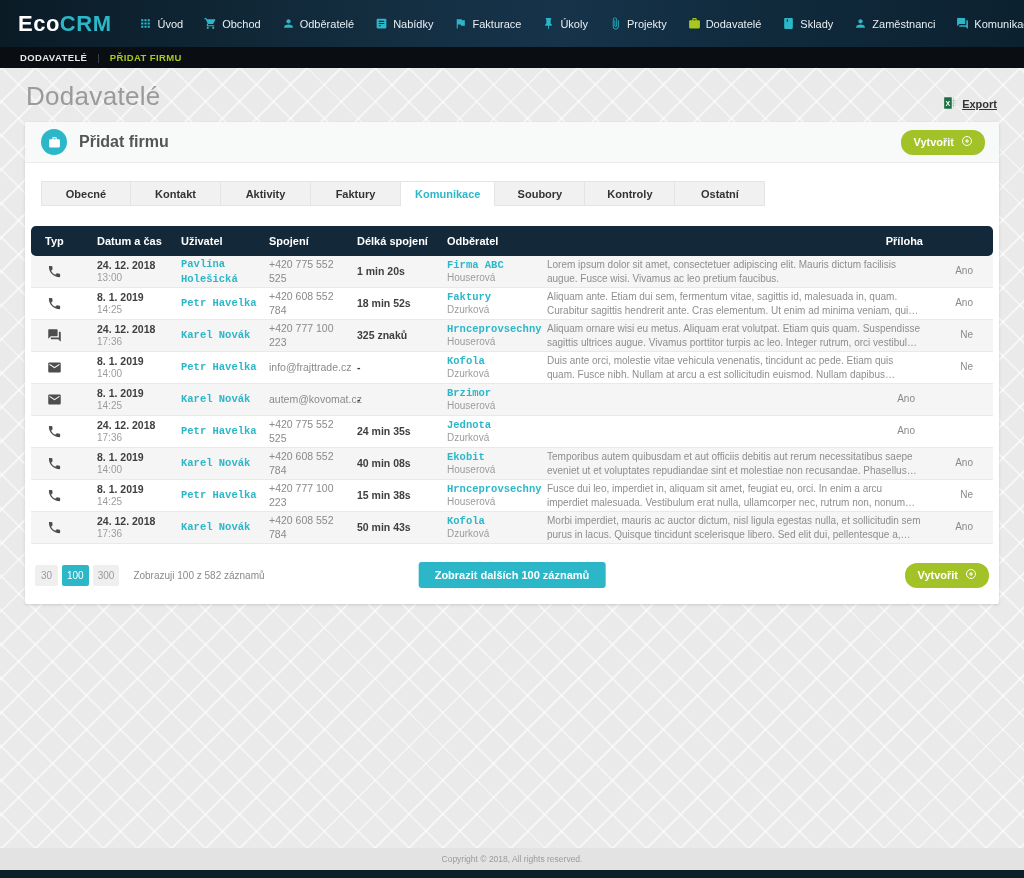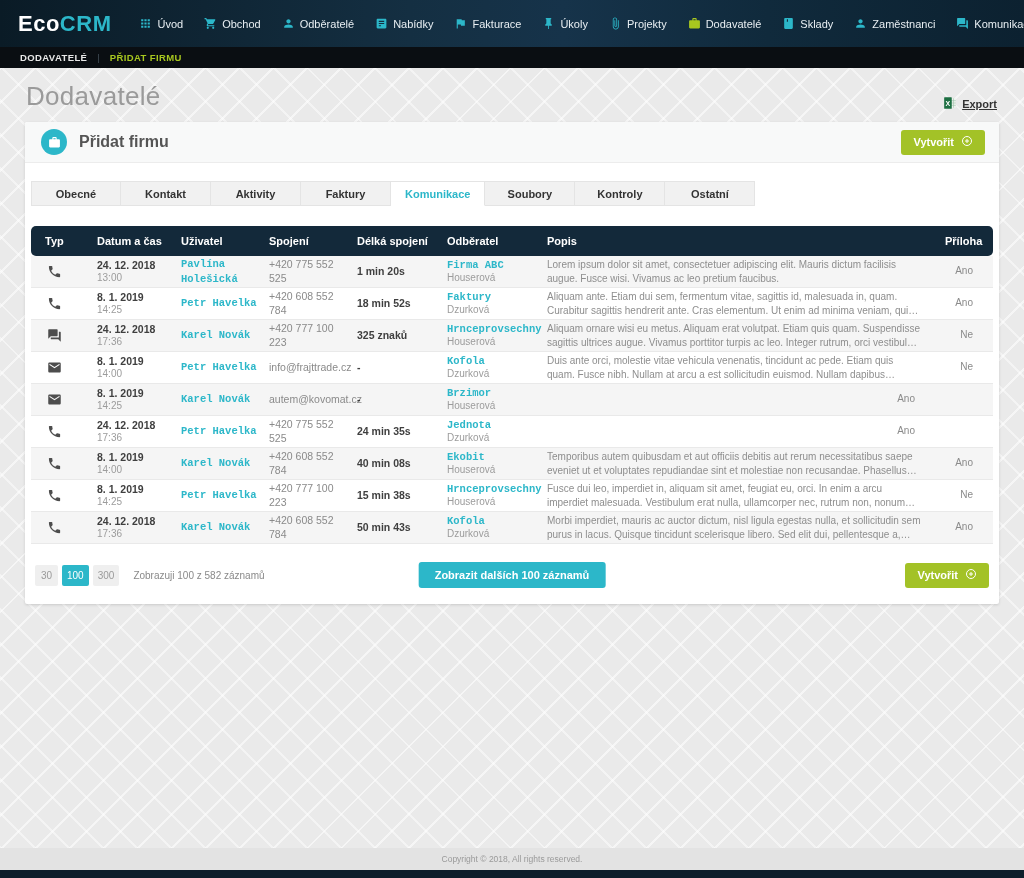--- a/index.html
+++ b/index.html
@@ -45,30 +45,30 @@
   .export-link svg{ width:14px; height:14px; }
 
   
   .card{ margin:0 25px; background:#fff; border-radius:2px; box-shadow:0 1px 3px rgba(0,0,0,.14); padding-bottom:16px; }
   .panel-header{ height:41px; background:#f8f9f9; border-bottom:1px solid #ececec; border-radius:2px 2px 0 0;
                  display:flex; align-items:center; padding:0 14px 0 16px; }
   .panel-icon{ width:26px; height:26px; border-radius:50%; background:#2cb7c9; color:#fff;
                display:flex; align-items:center; justify-content:center; margin-right:12px; }
   .panel-icon svg{ width:13px; height:13px; }
   .panel-title{ font-size:16px; color:#555; flex:1; }
-  .btn-lime{ background:#a3c227; color:#fff; font-size:11px; font-weight:bold; border:none; border-radius:3px;
+  .btn-lime{ background:#a3c227; color:#fff; font-size:11px; font-weight:bold; border:none; border-radius:12px;
              height:25px; padding:0 12px; display:inline-flex; align-items:center; gap:7px; cursor:pointer; }
   .btn-lime svg{ width:12px; height:12px; }
 
   
   .tabs{ display:flex; margin:18px 6px 20px 6px; }
   .tab{ min-width:90px; height:25px; display:flex; align-items:center; justify-content:center;
         font-size:11px; font-weight:bold; color:#333; background:#f1f1f1; border:1px solid #e4e4e4;
         border-left-width:0; cursor:pointer; padding:0 14px; }
-  .tab:first-child{ border-left-width:1px; }
+  .tab:first-child{ border-left-width:1px;margin-left:10px; }
   .tab.active{ background:#fff; color:#2cb7c9; border-bottom-color:#fff; }
 
   
   .table{ margin:0 6px; }
   .grid-cols{ display:grid; grid-template-columns:56px 84px 88px 88px 90px 100px 1fr 58px; }
   .thead{ background:#13293a; color:#fff; height:30px; align-items:center; border-radius:5px; }
   .th{ font-size:11px; font-weight:bold; padding-left:10px; white-space:nowrap; }
   .th:first-child{ padding-left:14px; }
   .th:last-child{ text-align:right; padding-right:12px; }
   .trow{ min-height:32px; align-items:center; border-bottom:1px solid #e9e9e9; cursor:pointer; }
@@ -271,21 +271,20 @@
 </div>
 
     <div class="table">
       <div class="thead grid-cols" id="thead">
           <div class="th">Typ</div>
           <div class="th">Datum a čas</div>
           <div class="th">Uživatel</div>
           <div class="th">Spojení</div>
           <div class="th">Délká spojení</div>
           <div class="th">Odběratel</div>
-          <div class="th">Popis</div>
           <div class="th">Příloha</div>
         </div>
       <div id="tbody">
   <div class="trow grid-cols">
     <div class="cell c-typ">
               <svg viewBox="0 0 24 24" fill="currentColor">
                 <path d="M6.62 10.79c1.44 2.83 3.76 5.14 6.59 6.59l2.2-2.2c.27-.27.67-.36 1.02-.24 1.12.37 2.33.57 3.57.57.55 0 1 .45 1 1V20c0 .55-.45 1-1 1-9.39 0-17-7.61-17-17 0-.55.45-1 1-1h3.5c.55 0 1 .45 1 1 0 1.25.2 2.45.57 3.57.11.35.03.74-.25 1.02l-2.2 2.2z"></path>
               </svg>
             </div>
     <div class="cell">

